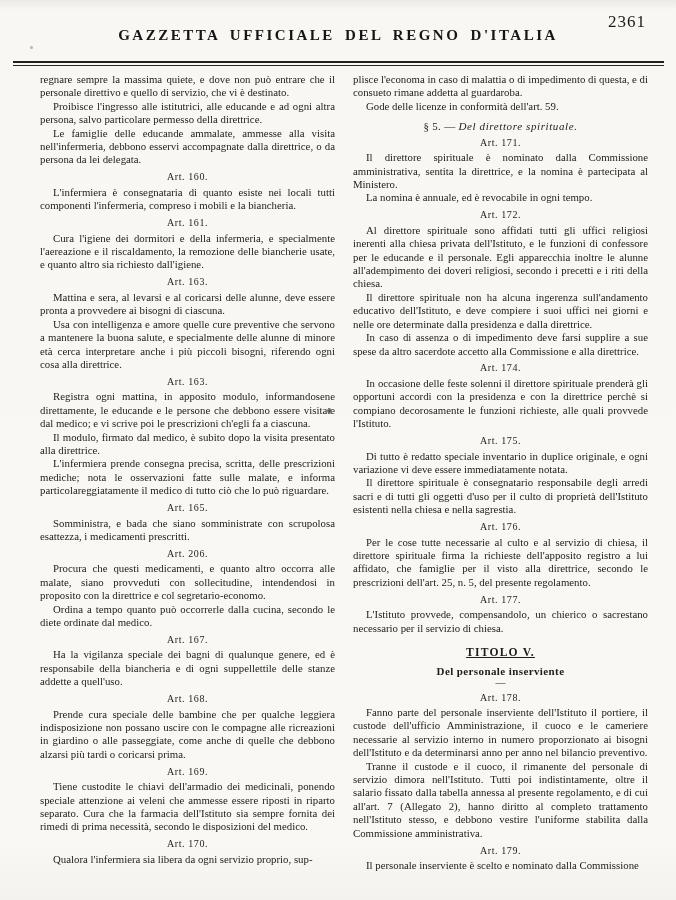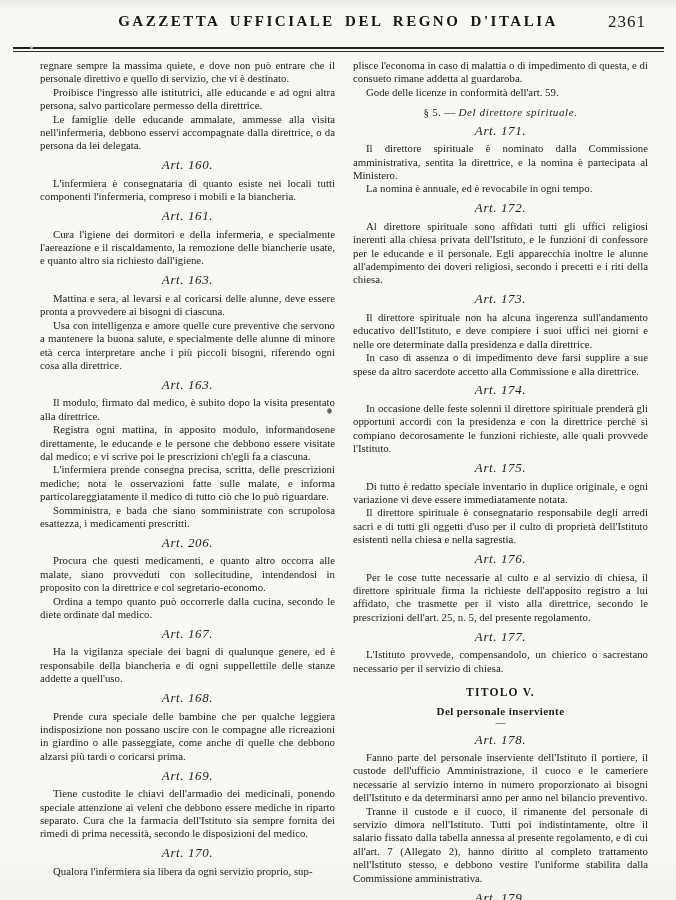--- a/index.html
+++ b/index.html
@@ -10,21 +10,21 @@
     color:#1e1d1b;
     overflow:hidden;
   }
   .page{
     position:relative;
     width:676px;height:900px;
     background:linear-gradient(180deg,#eceae5 0px,#f8f7f3 10px,#f9f8f4 840px,#f3f2ee 900px);
   }
   .masthead{
     position:relative;
-    padding-top:13px;
+    padding-top:27px;
     height:26px;
   }
   .masthead-title{
     position:absolute;
     left:0; right:0;
     text-align:center;
     font-size:15px;
     font-weight:bold;
     letter-spacing:2.5px;
     word-spacing:4px;
@@ -64,39 +64,39 @@
     margin:0;
     font-size:10.8px;
     line-height:13.4px;
     text-align:justify;
     text-indent:13px;
     color:#232220;
   }
   .para.noindent{text-indent:0;}
   .art-heading{
     text-align:center;
-    font-size:13px;
+    font-size:10px;
     letter-spacing:0.6px;
     margin:4.5px 0 3.5px;
     color:#1f1e1c;
-    font-style:italic;
   }
   .section-heading{
     text-align:center;
     font-size:11px;
     margin:7px 0 4px;
     letter-spacing:0.3px;
   }
   .section-heading em{font-style:italic;letter-spacing:0.6px;}
   .titolo{
     text-align:center;
     font-weight:bold;
     font-size:11.6px;
     letter-spacing:1.2px;
     margin:11px 0 3px;
+    text-decoration:underline;
   }
   .subtitolo{
     text-align:center;
     font-weight:bold;
     font-size:11px;
     letter-spacing:0.4px;
     margin:6px 0 0;
   }
   .dash-divider{
     text-align:center;
@@ -136,56 +136,56 @@
         <p class="para">Proibisce l'ingresso alle istitutrici, alle educande e ad ogni altra persona, salvo particolare permesso della direttrice.</p>
         <p class="para">Le famiglie delle educande ammalate, ammesse alla visita nell'infermeria, debbono esservi accompagnate dalla direttrice, o da persona da lei delegata.</p>
         <div class="art-heading">Art. 160.</div>
         <p class="para">L'infermiera è consegnataria di quanto esiste nei locali tutti componenti l'infermeria, compreso i mobili e la biancheria.</p>
         <div class="art-heading">Art. 161.</div>
         <p class="para">Cura l'igiene dei dormitori e della infermeria, e specialmente l'aereazione e il riscaldamento, la remozione delle biancherie usate, e quanto altro sia richiesto dall'igiene.</p>
         <div class="art-heading">Art. 163.</div>
         <p class="para">Mattina e sera, al levarsi e al coricarsi delle alunne, deve essere pronta a provvedere ai bisogni di ciascuna.</p>
         <p class="para">Usa con intelligenza e amore quelle cure preventive che servono a mantenere la buona salute, e specialmente delle alunne di minore età cerca interpretare anche i più piccoli bisogni, riferendo ogni cosa alla direttrice.</p>
         <div class="art-heading">Art. 163.</div>
+        <p class="para">Registra ogni mattina, in apposito modulo, informandosene direttamente, le educande e le persone che debbono essere visitate dal medico; e vi scrive poi le prescrizioni ch'egli fa a ciascuna.</p>
         <p class="para">Il modulo, firmato dal medico, è subito dopo la visita presentato alla direttrice.</p>
-        <p class="para">Registra ogni mattina, in apposito modulo, informandosene direttamente, le educande e le persone che debbono essere visitate dal medico; e vi scrive poi le prescrizioni ch'egli fa a ciascuna.</p>
         <p class="para">L'infermiera prende consegna precisa, scritta, delle prescrizioni mediche; nota le osservazioni fatte sulle malate, e informa particolareggiatamente il medico di tutto ciò che lo può riguardare.</p>
+        <div class="art-heading">Art. 165.</div>
         <p class="para">Somministra, e bada che siano somministrate con scrupolosa esattezza, i medicamenti prescritti.</p>
         <div class="art-heading">Art. 206.</div>
         <p class="para">Procura che questi medicamenti, e quanto altro occorra alle malate, siano provveduti con sollecitudine, intendendosi in proposito con la direttrice e col segretario-economo.</p>
         <p class="para">Ordina a tempo quanto può occorrerle dalla cucina, secondo le diete ordinate dal medico.</p>
         <div class="art-heading">Art. 167.</div>
         <p class="para">Ha la vigilanza speciale dei bagni di qualunque genere, ed è responsabile della biancheria e di ogni suppellettile delle stanze addette a quell'uso.</p>
         <div class="art-heading">Art. 168.</div>
         <p class="para">Prende cura speciale delle bambine che per qualche leggiera indisposizione non possano uscire con le compagne alle ricreazioni in giardino o alle passeggiate, come anche di quelle che debbono alzarsi più tardi o coricarsi prima.</p>
         <div class="art-heading">Art. 169.</div>
-        <p class="para">Tiene custodite le chiavi dell'armadio dei medicinali, ponendo speciale attenzione ai veleni che debbono essere mediche in riparto separato. Cura che la farmacia dell'Istituto sia sempre fornita dei rimedi di prima necessità, secondo le disposizioni del medico.</p>
+        <p class="para">Tiene custodite le chiavi dell'armadio dei medicinali, ponendo speciale attenzione ai veleni che ammesse essere riposti in riparto separato. Cura che la farmacia dell'Istituto sia sempre fornita dei rimedi di prima necessità, secondo le disposizioni del medico.</p>
         <div class="art-heading">Art. 170.</div>
         <p class="para">Qualora l'infermiera sia libera da ogni servizio proprio, sup-</p>
       </div>
     <div class="divider"></div>
     <div class="col col-right" id="col-right">
         <p class="para noindent">plisce l'economa in caso di malattia o di impedimento di questa, e di consueto rimane addetta al guardaroba.</p>
         <p class="para">Gode delle licenze in conformità dell'art. 59.</p>
         <div class="section-heading"><span>§ 5. — </span><em>Del direttore spirituale.</em></div>
         <div class="art-heading">Art. 171.</div>
         <p class="para">Il direttore spirituale è nominato dalla Commissione amministrativa, sentita la direttrice, e la nomina è partecipata al Ministero.</p>
         <p class="para">La nomina è annuale, ed è revocabile in ogni tempo.</p>
         <div class="art-heading">Art. 172.</div>
         <p class="para">Al direttore spirituale sono affidati tutti gli uffici religiosi inerenti alla chiesa privata dell'Istituto, e le funzioni di confessore per le educande e il personale. Egli apparecchia inoltre le alunne all'adempimento dei doveri religiosi, secondo i precetti e i riti della chiesa.</p>
-        <div class="art-heading">Art. 173.</div>
         <p class="para">Il direttore spirituale non ha alcuna ingerenza sull'andamento educativo dell'Istituto, e deve compiere i suoi uffici nei giorni e nelle ore determinate dalla presidenza e dalla direttrice.</p>
         <p class="para">In caso di assenza o di impedimento deve farsi supplire a sue spese da altro sacerdote accetto alla Commissione e alla direttrice.</p>
         <div class="art-heading">Art. 174.</div>
         <p class="para">In occasione delle feste solenni il direttore spirituale prenderà gli opportuni accordi con la presidenza e con la direttrice perchè si compiano decorosamente le funzioni richieste, alle quali provvede l'Istituto.</p>
         <div class="art-heading">Art. 175.</div>
         <p class="para">Di tutto è redatto speciale inventario in duplice originale, e ogni variazione vi deve essere immediatamente notata.</p>
         <p class="para">Il direttore spirituale è consegnatario responsabile degli arredi sacri e di tutti gli oggetti d'uso per il culto di proprietà dell'Istituto esistenti nella chiesa e nella sagrestia.</p>
         <div class="art-heading">Art. 176.</div>
-        <p class="para">Per le cose tutte necessarie al culto e al servizio di chiesa, il direttore spirituale firma la richieste dell'apposito registro a lui affidato, che trasmette per il visto alla direttrice, secondo le prescrizioni dell'art. 25, n. 5, del presente regolamento.</p>
+        <p class="para">Per le cose tutte necessarie al culto e al servizio di chiesa, il direttore spirituale firma la richieste dell'apposito registro a lui affidato, che famiglie per il visto alla direttrice, secondo le prescrizioni dell'art. 25, n. 5, del presente regolamento.</p>
         <div class="art-heading">Art. 177.</div>
         <p class="para">L'Istituto provvede, compensandolo, un chierico o sacrestano necessario per il servizio di chiesa.</p>
         <div class="titolo">TITOLO V.</div>
         <div class="subtitolo">Del personale inserviente</div>
         <div class="dash-divider">—</div>
         <div class="art-heading">Art. 178.</div>
         <p class="para">Fanno parte del personale inserviente dell'Istituto il portiere, il custode dell'ufficio Amministrazione, il cuoco e le cameriere necessarie al servizio interno in numero proporzionato ai bisogni dell'Istituto e da determinarsi anno per anno nel bilancio preventivo.</p>
         <p class="para">Tranne il custode e il cuoco, il rimanente del personale di servizio dimora nell'Istituto. Tutti poi indistintamente, oltre il salario fissato dalla tabella annessa al presente regolamento, e di cui all'art. 7 (Allegato 2), hanno diritto al completo trattamento nell'Istituto stesso, e debbono vestire l'uniforme stabilita dalla Commissione amministrativa.</p>
         <div class="art-heading">Art. 179.</div>
         <p class="para">Il personale inserviente è scelto e nominato dalla Commissione</p>

